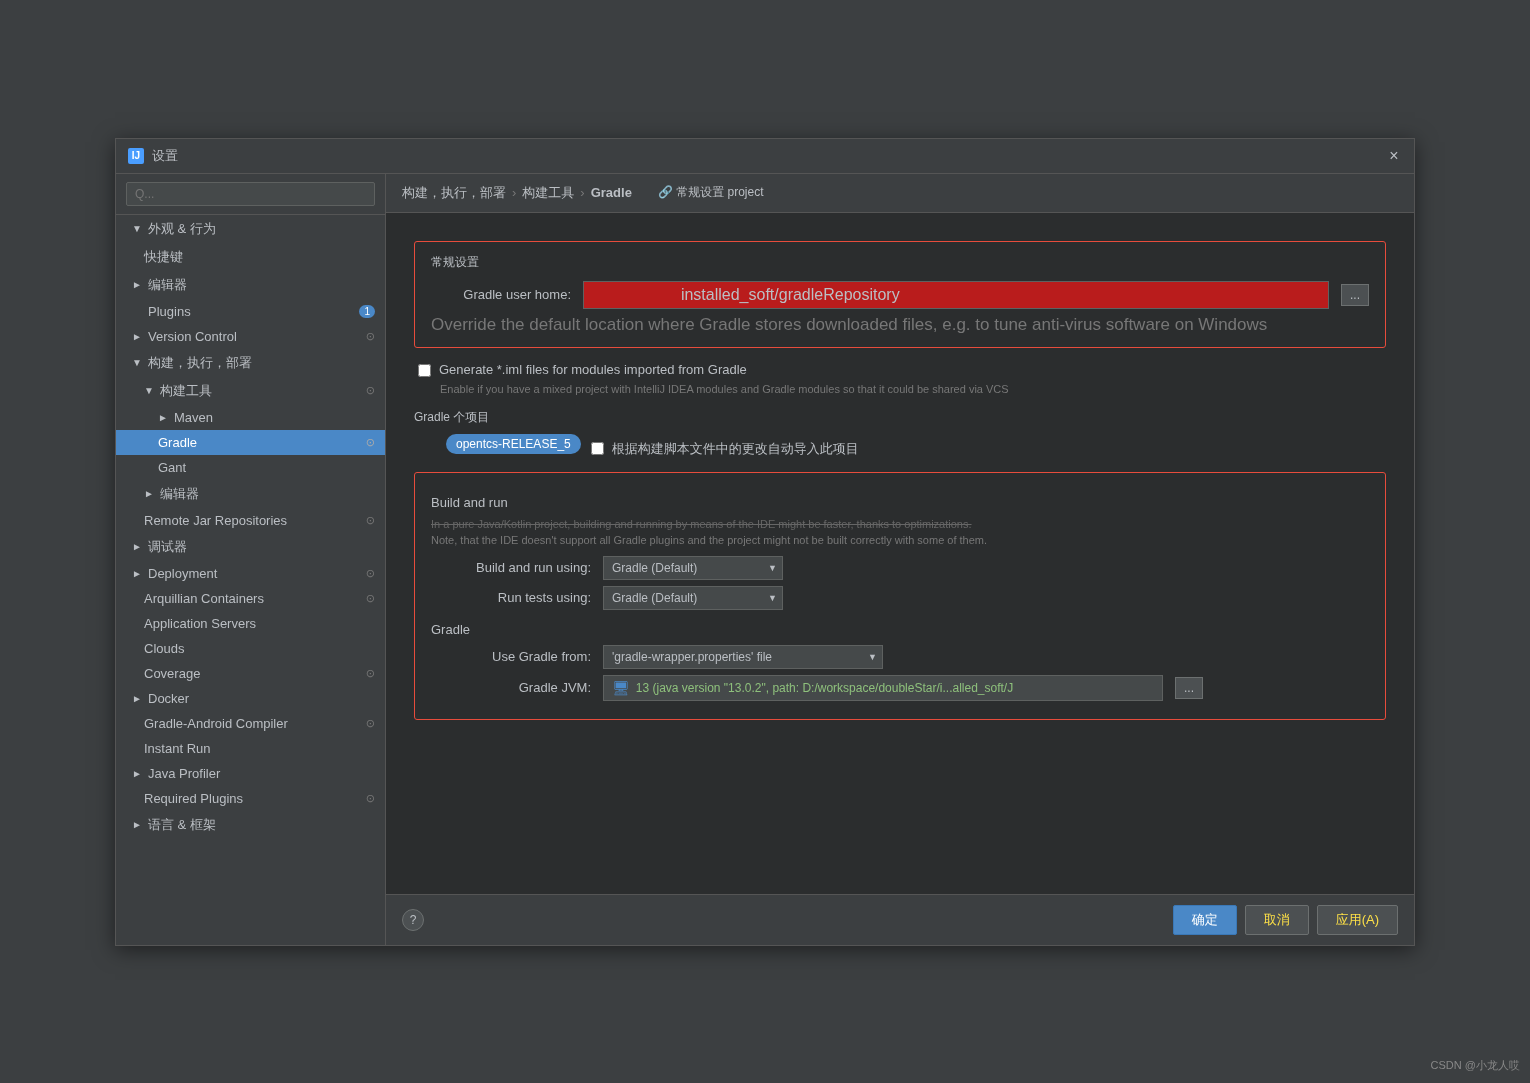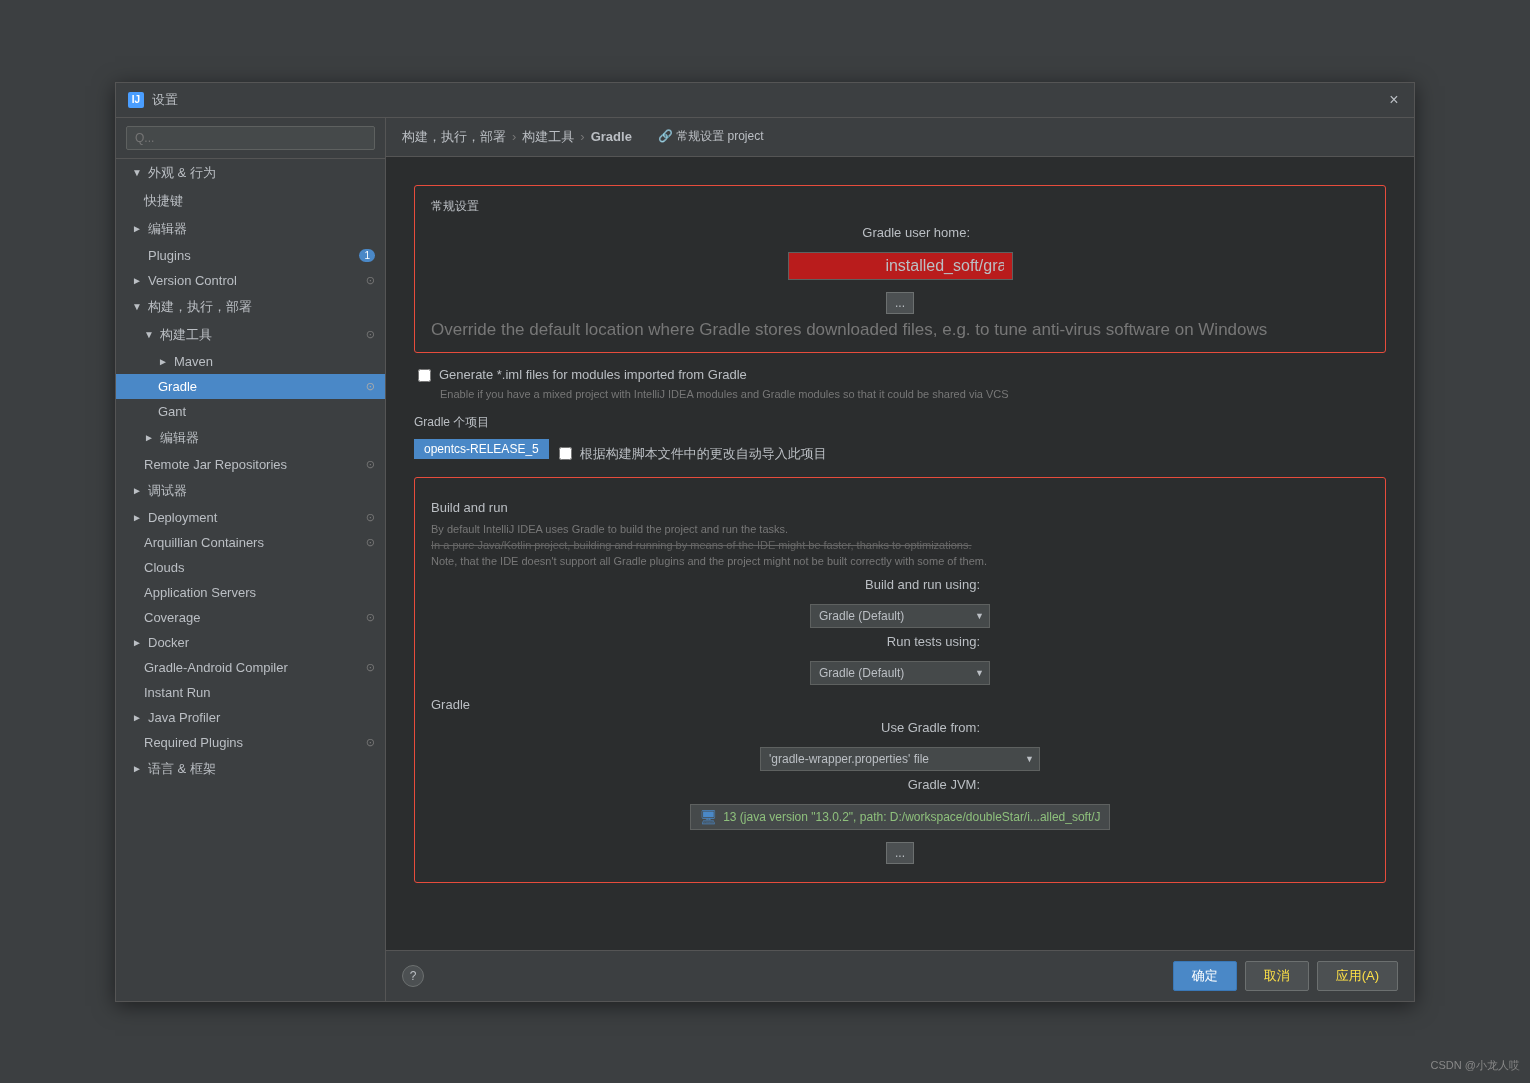--- a/index.html
+++ b/index.html
@@ -8,21 +8,21 @@
       font-family: 'Microsoft YaHei', 'SimHei', Arial, sans-serif;
       font-size: 13px;
       color: #bbbfc4;
       display: flex;
       justify-content: center;
       align-items: center;
       min-height: 100vh;
     }
     .dialog {
       width: 1300px;
-      height: 920px;
+      height: 808px;
       background: #3c3f41;
       border: 1px solid #555;
       display: flex;
       flex-direction: column;
       box-shadow: 0 4px 20px rgba(0,0,0,0.5);
     }
     .title-bar {
       background: #3c3f41;
       padding: 8px 12px;
       display: flex;
@@ -163,21 +163,20 @@
     .section-label {
       font-size: 12px;
       color: #bbbfc4;
       margin-bottom: 10px;
     }
     .form-row {
       display: flex;
       align-items: center;
       margin-bottom: 6px;
       gap: 12px;
-      flex-direction: column;
     }
     .form-label {
       color: #bbbfc4;
       font-size: 13px;
       min-width: 140px;
       text-align: right;
     }
     .form-input-wide {
       flex: 1;
       background: #b91c1c;
@@ -223,23 +222,24 @@
     .gradle-section-title {
       color: #bbbfc4;
       font-size: 13px;
       margin: 10px 0 8px 0;
     }
     .project-tab {
       background: #4a88c7;
       color: white;
       padding: 3px 10px;
       font-size: 12px;
-      border-radius: 0;
+      border-radius: 10px;
       display: inline-block;
       margin-bottom: 10px;
+      margin-left: 32px;
     }
     .select-dropdown {
       background: #45494a;
       border: 1px solid #5e6160;
       color: #bbbfc4;
       padding: 4px 8px;
       font-size: 12px;
       outline: none;
       cursor: pointer;
       min-width: 180px;
@@ -422,24 +422,24 @@
       <div class="nav-item">
         <span class="arrow">►</span>
         <span>Deployment</span>
         <span class="nav-reset-icon">⊙</span>
       </div>
       <div class="nav-item indent1">
         <span>Arquillian Containers</span>
         <span class="nav-reset-icon">⊙</span>
       </div>
       <div class="nav-item indent1">
+        <span>Application Servers</span>
+      </div>
+      <div class="nav-item indent1">
         <span>Clouds</span>
-      </div>
-      <div class="nav-item indent1">
-        <span>Application Servers</span>
       </div>
       <div class="nav-item indent1">
         <span>Coverage</span>
         <span class="nav-reset-icon">⊙</span>
       </div>
       <div class="nav-item">
         <span class="arrow">►</span>
         <span>Docker</span>
       </div>
       <div class="nav-item indent1">
@@ -499,21 +499,20 @@
         <div style="margin-bottom: 8px; display: flex; align-items: center; gap: 10px;">
           <div class="project-tab">opentcs-RELEASE_5</div>
           <div style="display: flex; align-items: center; gap: 8px;">
             <input type="checkbox" style="">
             <span class="checkbox-label">根据构建脚本文件中的更改自动导入此项目</span>
           </div>
         </div>
 
         <div class="section-box">
           <div class="gradle-section-title">Build and run</div>
-          <div class="build-run-text">By default IntelliJ IDEA uses Gradle to build the project and run the tasks.</div>
           <div class="strikethrough-text">In a pure Java/Kotlin project, building and running by means of the IDE might be faster, thanks to optimizations.</div>
           <div class="normal-note">Note, that the IDE doesn't support all Gradle plugins and the project might not be built correctly with some of them.</div>
 
           <div class="form-row">
             <label class="form-label" style="min-width: 160px;">Build and run using:</label>
             <div class="select-wrapper">
               <select class="select-dropdown">
                 <option>Gradle (Default)</option>
               </select>
             </div>

